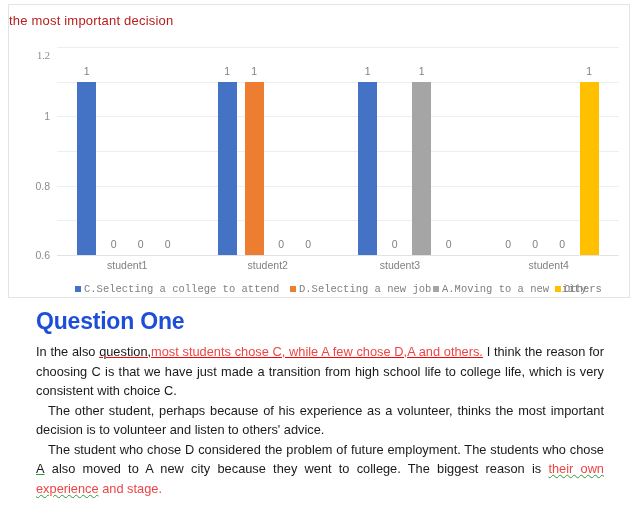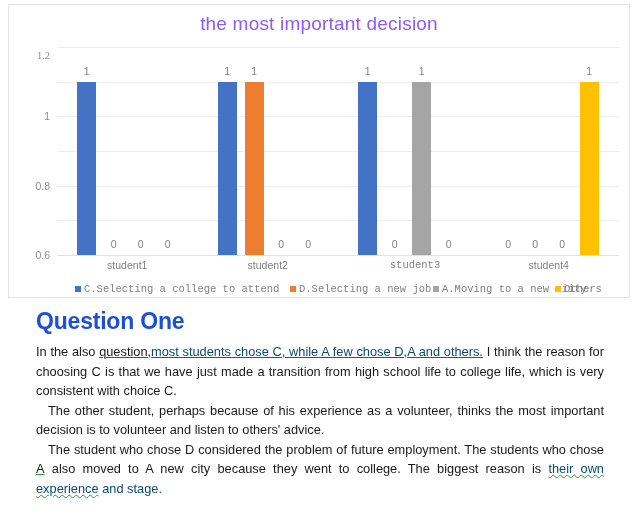--- a/index.html
+++ b/index.html
@@ -25,23 +25,22 @@
     border: 1px solid #e4e4e4;
     background: #ffffff;
     box-sizing: border-box;
   }
 
   .chart-title {
     position: absolute;
     left: 0;
     top: 8px;
     width: 100%;
-    text-align: center;
-    font-size: 19px;
-    color: #8b5cf6;
+    font-size: 13px;
+    color: #b91c1c;
     font-family: "Liberation Sans", sans-serif;
     letter-spacing: .2px;
   }
 
   
   .plot {
     position: absolute;
     left: 48px;
     top: 42px;
     width: 562px;
@@ -160,21 +159,21 @@
     font-family: "Liberation Sans", sans-serif;
   }
   .para {
     margin: 0;
     text-align: justify;
   }
   .para.indent {
     text-indent: 12px;
   }
   .red {
-    color: #0c4a6e;
+    color: #ef4444;
   }
   .u-red {
     text-decoration: underline;
     text-decoration-color: #ff0000;
     text-decoration-thickness: 1px;
     text-underline-offset: 1px;
   }
   .u-green {
     text-decoration: underline;
     text-decoration-style: wavy;
@@ -242,21 +241,21 @@
         <div class="valuelabel" style="left: 251.25px; top: 203px;">0</div>
         <div class="valuelabel" style="left: 391.75px; top: 203px;">0</div>
         <div class="bar" style="left: 522.75px; width: 19px; height: 173.333px; background: rgb(255, 192, 0);"></div>
         <div class="valuelabel" style="left: 532.25px; top: 29.6667px;">1</div>
       </div>
   </div>
 
   <div class="xaxis" id="xaxis">
       <div class="xtick" style="left: 70.25px;">student1</div>
       <div class="xtick" style="left: 210.75px;">student2</div>
-      <div class="xtick" style="left: 358px; font-family: Liberation Mono, monospace;">student3</div>
+      <div class="xtick" style="left: 343px;">student3</div>
       <div class="xtick" style="left: 491.75px;">student4</div>
     </div>
 
   <div class="legend" id="legend">
       <div class="legend-item" style="left: 18px;">
         <span class="legend-swatch" style="background: rgb(68, 114, 196);"></span>
         <span class="legend-label">C.Selecting a college to attend</span>
       </div>
       <div class="legend-item" style="left: 233px;">
         <span class="legend-swatch" style="background: rgb(237, 125, 49);"></span>

